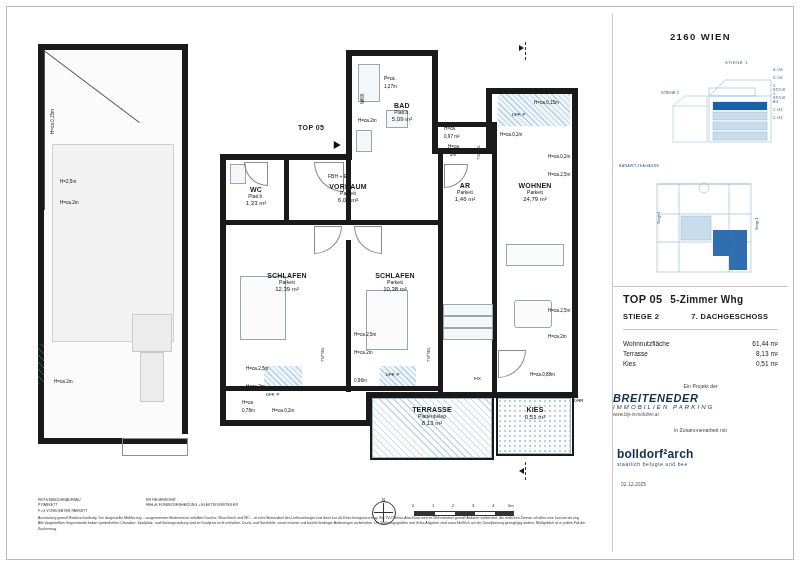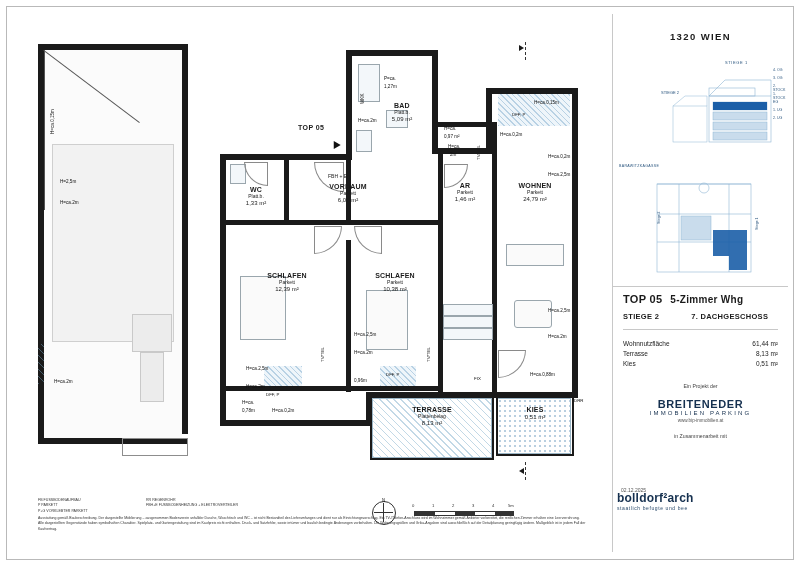--- a/index.html
+++ b/index.html
@@ -33,30 +33,30 @@
   .info .addr{text-align:center;font-size:9.5px;letter-spacing:1.4px;font-weight:bold;margin-top:16px;line-height:1.45;}
   .divider{height:1px;background:#c8c8c8;margin:0;}
   .miniwrap{position:relative;height:110px;margin-top:10px;}
   .miniwrap2{position:relative;height:122px;}
   .unitblk{padding:6px 10px 0 10px;}
   .unitrow{display:flex;align-items:baseline;gap:8px;font-size:11px;font-weight:bold;letter-spacing:.3px;}
   .unitrow2{display:flex;align-items:baseline;gap:8px;font-size:7.5px;font-weight:bold;letter-spacing:.3px;margin-top:7px;}
   .areas{margin-top:9px;font-size:6.5px;}
   .arow{display:flex;justify-content:space-between;padding:1.5px 0;}
   .proj{text-align:center;font-size:5.2px;color:#444;margin-top:14px;}
-  .brand{text-align:center;margin-top:9px;}
+  .brand{text-align:left;margin-top:3px;font-style:italic;}
   .brand .b1{font-size:11px;letter-spacing:.6px;color:#15304f;font-weight:bold;}
   .brand .b2{font-size:6px;letter-spacing:2.1px;color:#15304f;}
   .brand .b3{font-size:4.6px;color:#555;margin-top:2px;}
   .coop{text-align:center;font-size:5.2px;color:#444;margin-top:10px;}
   .logos{position:relative;height:58px;margin-top:2px;}
   .ehl{position:absolute;right:6px;top:0;width:84px;height:56px;background:#1558a5;color:#fff;}
   .ehl .roof{position:absolute;left:0;top:-11px;width:0;height:0;border-left:42px solid transparent;border-right:42px solid transparent;border-bottom:13px solid #1558a5;}
   .ehl .txt{position:absolute;left:0;right:0;top:17px;text-align:center;font-size:20px;font-weight:bold;letter-spacing:1px;}
-  .bolldorf{position:absolute;left:4px;top:12px;font-size:12px;color:#15304f;font-weight:bold;letter-spacing:.2px;margin-top:38px;}
+  .bolldorf{position:absolute;left:4px;top:12px;font-size:12px;color:#15304f;font-weight:bold;letter-spacing:.2px;}
   .bolldorf .sub{font-size:5px;font-weight:normal;letter-spacing:.6px;color:#2a4a6b;}
   .date{position:absolute;left:8px;bottom:6px;font-size:5px;color:#555;}
 
   
   .legend{position:absolute;left:38px;top:498px;width:92px;font-size:3.6px;color:#333;line-height:1.5;}
   .legend2{position:absolute;left:146px;top:498px;width:120px;font-size:3.6px;color:#333;line-height:1.5;}
   .footer{position:absolute;left:38px;top:516px;width:548px;font-size:3.5px;color:#333;line-height:1.55;}
 
   
   .scalebar{position:absolute;left:400px;top:497px;width:100px;height:5px;border:.6px solid #333;box-sizing:border-box;background:
@@ -297,21 +297,21 @@
     <div>P+G    VORKLEBTER PARKETT</div>
   </div>
   <div class="legend2">
     <div>RR       REGENROHR</div>
     <div>FBH+E  FUSSBODENHEIZUNG + ELEKTROVERTEILER</div>
   </div>
   <div class="footer">Ausstattung gemäß Baubeschreibung. Der dargestellte Möblierung – ausgenommen Bodenverein unfallder Dusche, Waschtisch und WC – ist nicht Bestandteil des Lieferumfanges und dient nur als Einrichtungsvorschlag. Ein TV-/Telefon-Anschluss wird im Wohnzimmer gemäß Anbieter vorbereitet, die restlichen Zimmer erhalten eine Leerverrohrung. Alle dargestellten Gegenstände haben symbolhaften Charakter. Spielplatz- und Gartengestaltung sind im Kaufpreis nicht enthalten. Druck- und Satzfehler, sowie irrtümer und baulich bedingte Änderungen vorbehalten. Die Wohnungsgrößen und Grika-Angaben sind ausschließlich auf der Detailplanung geringfügig ändern. Maßgeblich ist in jedem Fall der Kaufvertrag.</div>
 
   <div class="info">
     <div class="addr">
-      <div>1320 WIEN</div>
+      <div>2160 WIEN</div>
     </div>
 
     <div class="miniwrap">
       <svg width="176" height="108" viewBox="0 0 176 108">
         <g fill="none" stroke="#8fb6d4" stroke-width=".6">
           <rect x="96" y="42" width="62" height="46"></rect>
           <rect x="96" y="34" width="46" height="8"></rect>
           <path d="M96 42 L112 26 L158 26 L158 42"></path>
         </g>
         <g fill="#c9dcec" stroke="#8fb6d4" stroke-width=".5">

